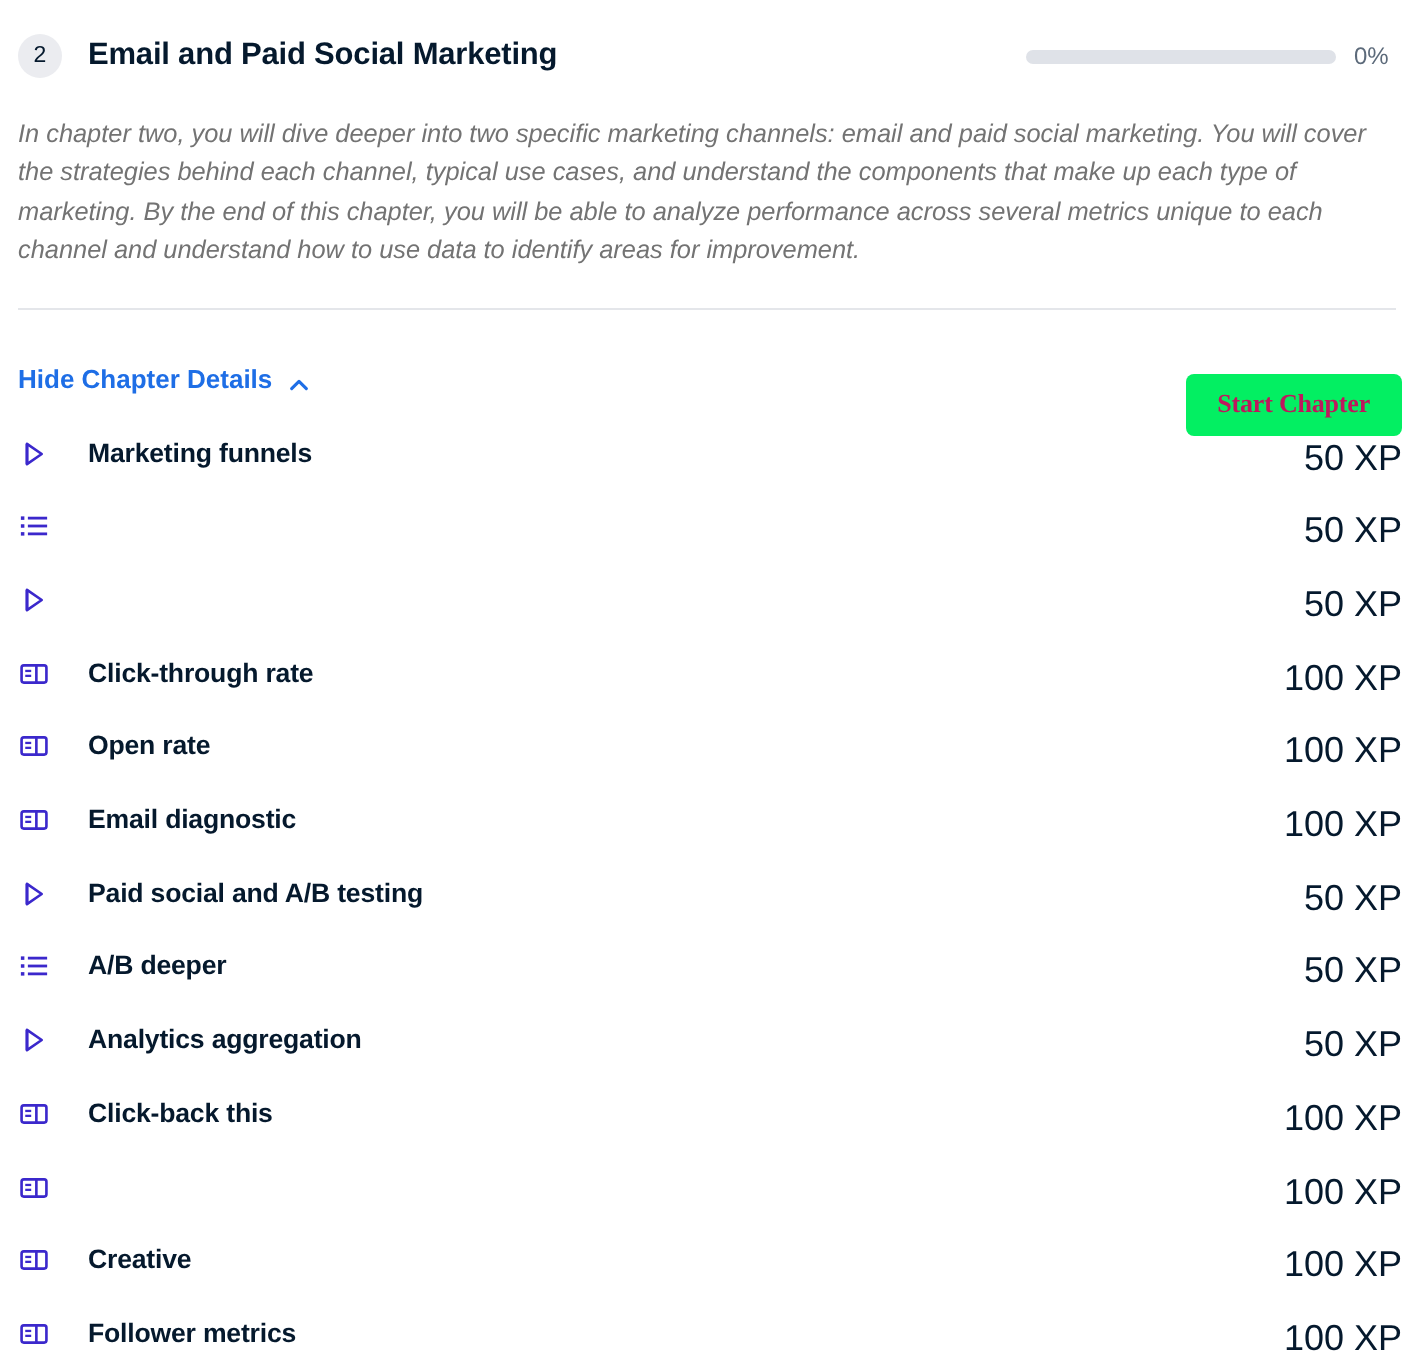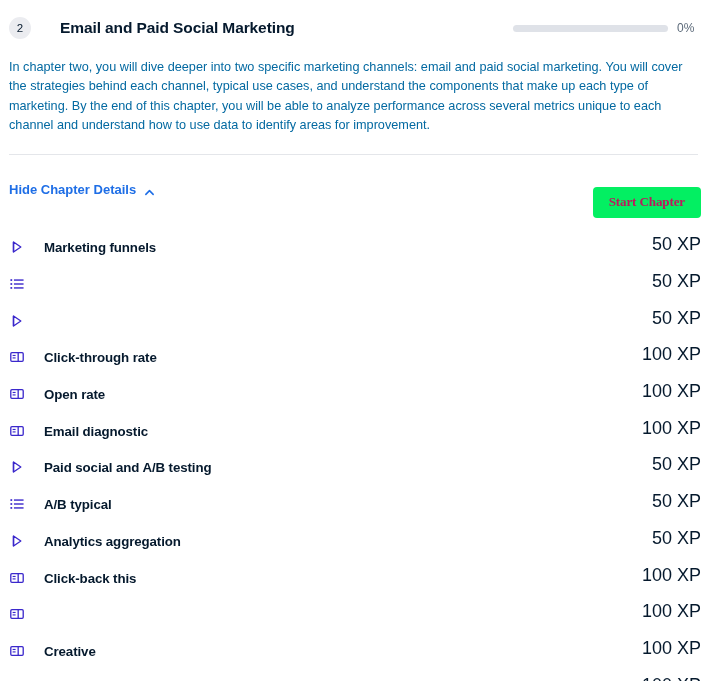--- a/index.html
+++ b/index.html
@@ -31,21 +31,21 @@
     background: #ebecf0;
     color: #05192d;
     font-size: 11.5px;
     font-weight: 400;
     display: flex;
     align-items: center;
     justify-content: center;
     flex: 0 0 auto;
   }
   .chapter-title {
-    margin-left: 29px;
+    margin-left: 13px;
     font-size: 15.5px;
     font-weight: bold;
     color: #05192d;
     letter-spacing: -0.1px;
     white-space: nowrap;
   }
   .progress-wrap {
     margin-left: auto;
     display: flex;
     align-items: center;
@@ -71,22 +71,23 @@
     color: #5c6a7a;
     min-width: 22px;
   }
 
   
   .chapter-desc {
     padding: 0 9px;
     margin-top: 10px;
     font-size: 12.7px;
     line-height: 19.4px;
-    color: #0369a1;
+    color: #737373;
     max-width: 700px;
+    font-style: italic;
   }
 
   
   .divider {
     height: 1px;
     background: #e4e6ea;
     margin: 18px 9px 0 9px;
   }
 
   
@@ -131,21 +132,21 @@
     margin-top: 25px;
   }
 
   
   .exercise-list {
     margin-top: 14px;
     padding: 0 6px 0 9px;
   }
   .exercise-row {
     display: flex;
-    align-items: flex-end;
+    align-items: flex-start;
     height: 36.7px;
     cursor: pointer;
   }
   .ex-icon {
     width: 16px;
     height: 16px;
     flex: 0 0 16px;
     display: flex;
     align-items: center;
     justify-content: center;
@@ -280,21 +281,21 @@
       <span class="ex-icon">
         <svg viewBox="0 0 16 16" width="14" height="14">
           <rect x="0.5" y="2.5" width="2" height="2" fill="#3b28cc"></rect>
           <rect x="4.5" y="2.7" width="11" height="1.6" fill="#3b28cc"></rect>
           <rect x="0.5" y="7" width="2" height="2" fill="#3b28cc"></rect>
           <rect x="4.5" y="7.2" width="11" height="1.6" fill="#3b28cc"></rect>
           <rect x="0.5" y="11.5" width="2" height="2" fill="#3b28cc"></rect>
           <rect x="4.5" y="11.7" width="11" height="1.6" fill="#3b28cc"></rect>
         </svg>
       </span>
-      <span class="ex-title">A/B typical</span>
+      <span class="ex-title">A/B deeper</span>
       <span class="ex-xp">50 XP</span>
     </div>
     <div class="exercise-row">
       <span class="ex-icon">
         <svg viewBox="0 0 16 16" width="14" height="14" fill="none">
           <path d="M4 2.2 L12.4 8 L4 13.8 Z" stroke="#3b28cc" stroke-width="1.5" stroke-linejoin="round" fill="none"></path>
           <rect x="3.2" y="2.2" width="1.6" height="11.6" fill="#3b28cc"></rect>
         </svg>
       </span>
       <span class="ex-title">Analytics aggregation</span>

